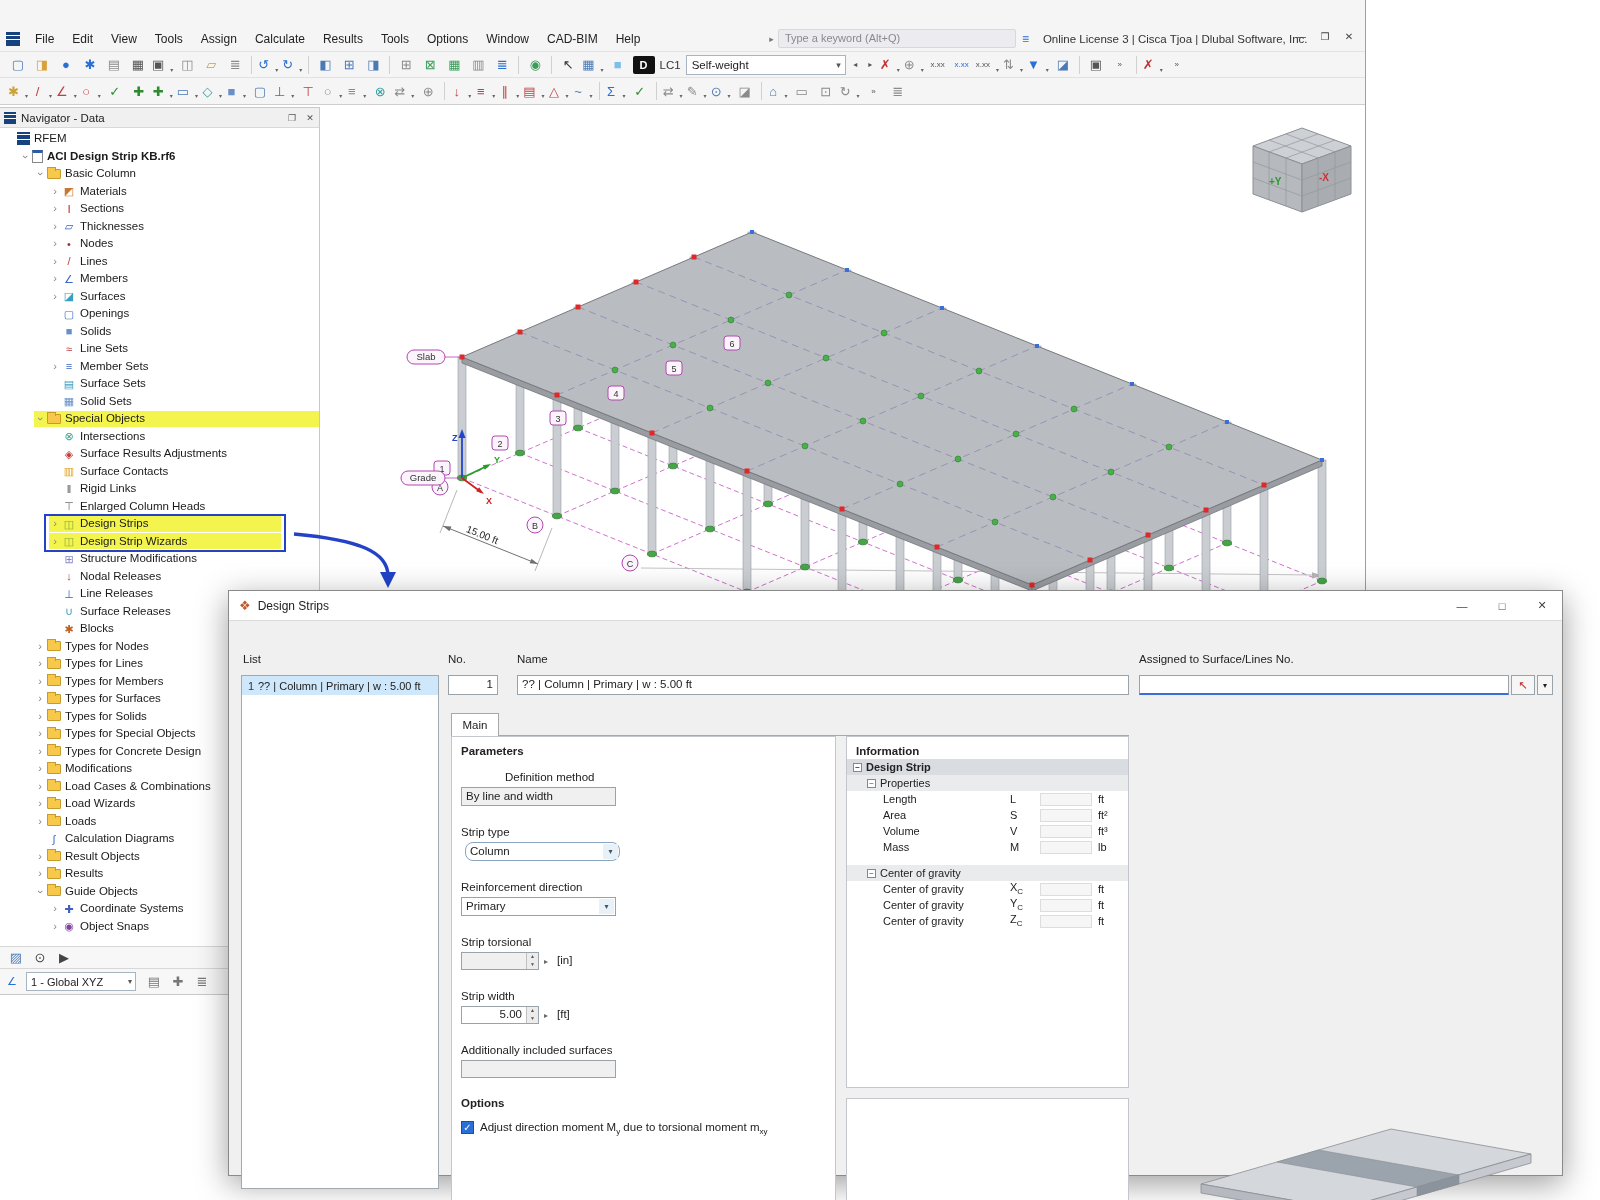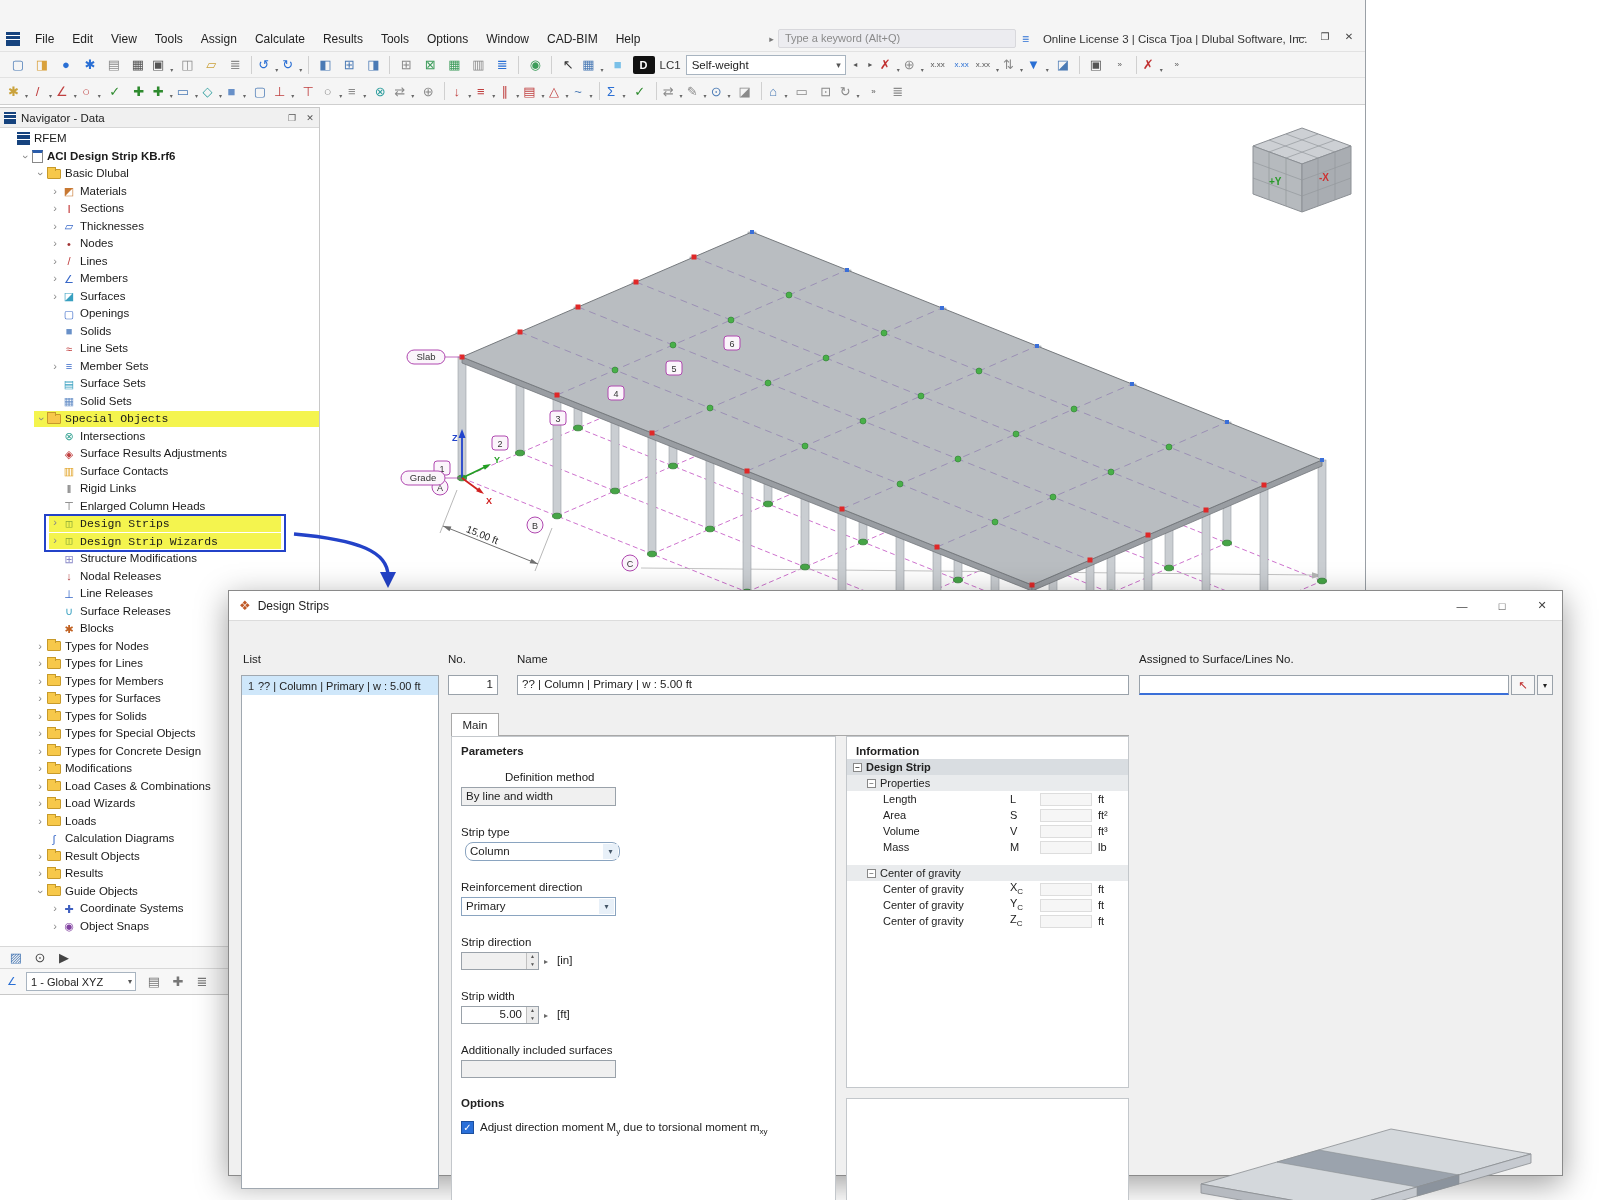--- a/index.html
+++ b/index.html
@@ -38,21 +38,21 @@
 
   
   .navigator { position:absolute; left:0; top:107px; width:320px; height:888px; background:#fff; border:1px solid #c8c8c8; border-left:none; }
   .nav-title { height:20px; background:#f0f0f0; border-bottom:1px solid #d8d8d8; display:flex; align-items:center; font-size:11.5px; color:#222; padding-left:4px; }
   .nav-title .nicon { width:12px; height:12px; background:#16437e; background-image:linear-gradient(#16437e 2px,#fff 2px,#fff 3px,#16437e 3px,#16437e 6px,#fff 6px,#fff 7px,#16437e 7px); margin-right:5px; }
   .nav-title .spacer { flex:1; }
   .nav-title .nbtn { width:18px; height:16px; display:flex; align-items:center; justify-content:center; font-size:9px; color:#555; }
   .nav-tree { position:relative; height:818px; overflow:hidden; padding-top:2px; }
   .trow { height:17.5px; line-height:17.5px; display:flex; align-items:center; white-space:nowrap; font-size:11.5px; color:#1a1a1a; cursor:default; }
   .tinner { display:flex; align-items:center; height:16px; padding-right:4px; }
-  .trow.hl .tinner { background:#f4f44e; flex:1;font-family:Liberation Mono, monospace; }
+  .trow.hl .tinner { background:#f4f44e; flex:1; }
   .trow.boxed .tinner { margin-right:38px; }
   .tarrow { display:inline-block; width:12px; font-size:11px; color:#888; text-align:center; flex:none; }
   .tarrow.exp { transform:rotate(90deg); }
   .ticon { flex:none; margin:0 4px 0 1px; }
   .ticon.glyph { width:14px; font-size:11px; text-align:center; line-height:14px; }
   .ticon.folder { width:14px; height:10px; background:#f7c84a; border:1px solid #c79a2a; border-radius:1px; position:relative; }
   .ticon.folder::before { content:""; position:absolute; top:-3px; left:-1px; width:7px; height:3px; background:#f7c84a; border:1px solid #c79a2a; border-bottom:none; }
   .ticon.rfem { width:13px; height:13px; background:#16437e; background-image:linear-gradient(#16437e 2px,#fff 2px,#fff 3px,#16437e 3px,#16437e 7px,#fff 7px,#fff 8px,#16437e 8px); }
   .ticon.file { width:11px; height:13px; background:#fff; border:1px solid #888; border-top:3px solid #2a5caa; }
   .tlabel.bold { font-weight:bold; }
@@ -437,21 +437,21 @@
             <div class="tinner">
               <span class="tarrow exp">›</span>
               <span class="ticon file"></span>
               <span class="tlabel bold">ACI Design Strip KB.rf6</span>
             </div>
           </div>
           <div class="trow" style="padding-left: 34px;">
             <div class="tinner">
               <span class="tarrow exp">›</span>
               <span class="ticon folder"></span>
-              <span class="tlabel">Basic Dlubal</span>
+              <span class="tlabel">Basic Column</span>
             </div>
           </div>
           <div class="trow" style="padding-left: 49px;">
             <div class="tinner">
               <span class="tarrow">›</span>
               <span class="ticon glyph" style="color: rgb(200, 120, 50);">◩</span>
               <span class="tlabel">Materials</span>
             </div>
           </div>
           <div class="trow" style="padding-left: 49px;">
@@ -1055,21 +1055,21 @@
         <span>Column</span>
         <span class="ccaret">▾</span>
       </div>
 
       <span class="dlabel" style="left:232px;top:260px;">Reinforcement direction</span>
       <div class="dcombo" style="left:232px;top:276px;">
         <span>Primary</span>
         <span class="ccaret">▾</span>
       </div>
 
-      <span class="dlabel" style="left:232px;top:315px;">Strip direction</span>
+      <span class="dlabel" style="left:232px;top:315px;">Strip torsional</span>
       <div class="spinfield gray" style="left:232px;top:331px;">
         <span></span>
         <span class="spinner">
             <span>▲</span>
             <span>▼</span>
           </span>
       </div>
       <span class="flyout" style="left:315px;top:336px;">▸</span>
       <span class="unit" style="left:328px;top:333px;">[in]</span>
 

